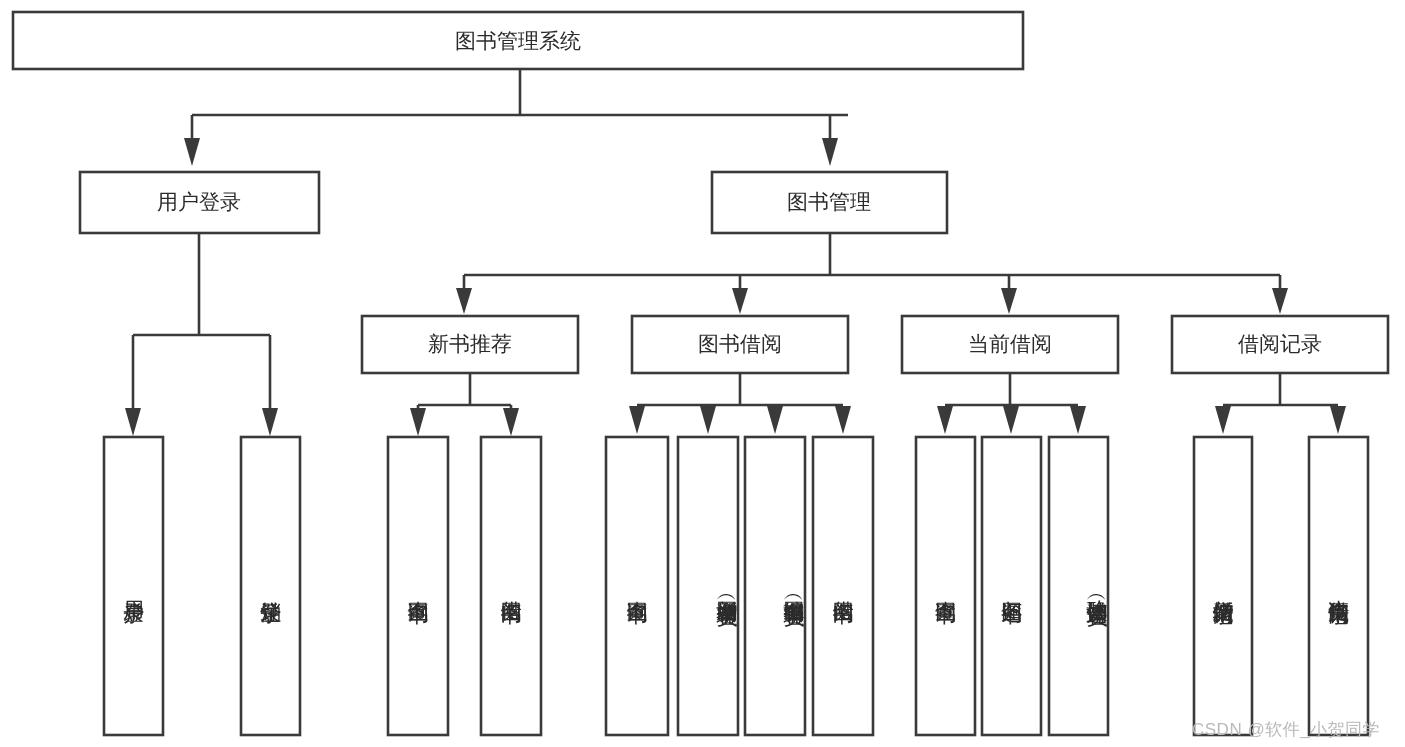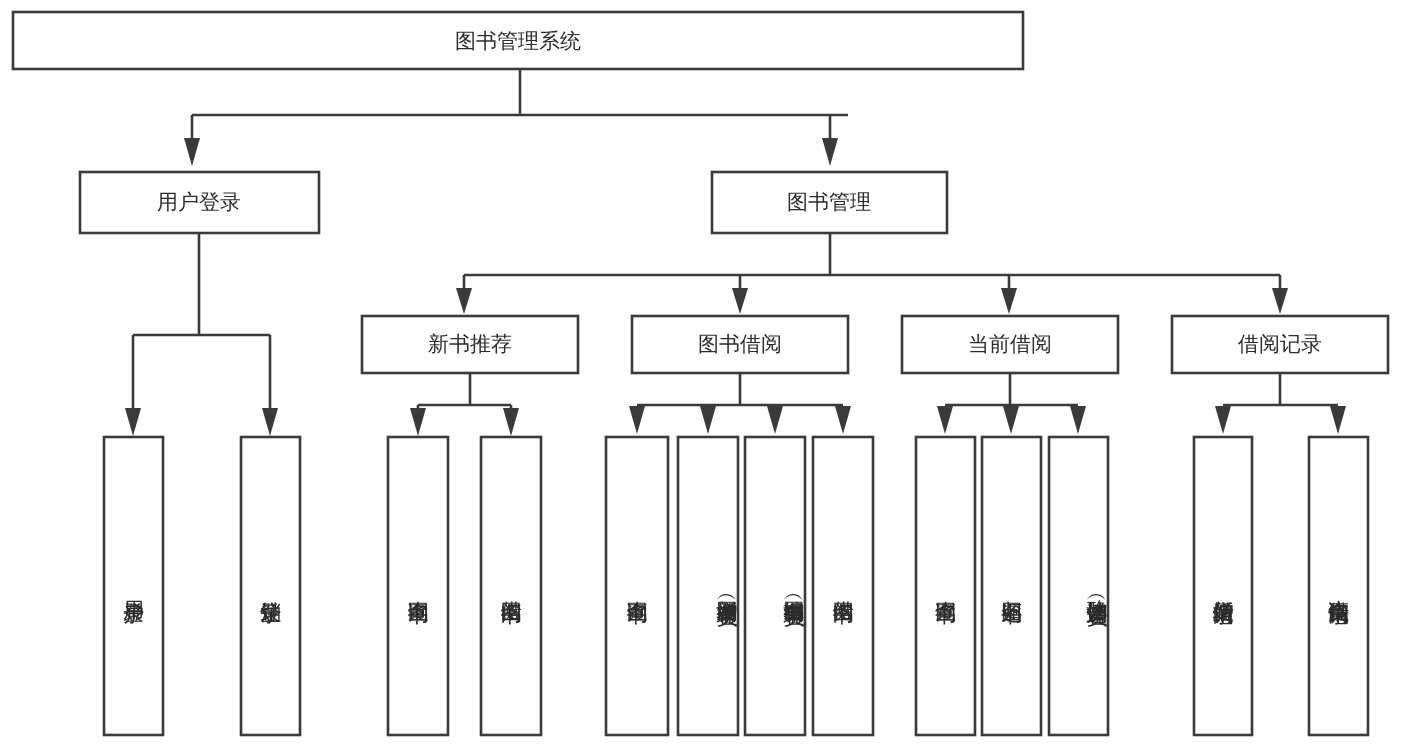--- a/index.html
+++ b/index.html
@@ -200,14 +200,15 @@
   <div class="node-label-v" style="left:606px; top:437px; width:62px; height:298px;">查询图书</div>
   <div class="node-label-v" style="left:678px; top:442px; width:60px; height:290px; align-items:flex-start;">新增图书（管理员）</div>
   <div class="node-label-v" style="left:745px; top:442px; width:60px; height:290px; align-items:flex-start;">编辑图书（管理员）</div>
   <div class="node-label-v" style="left:813px; top:437px; width:60px; height:298px;">借阅图书</div>
   <div class="node-label-v" style="left:916px; top:437px; width:59px; height:298px;">查询图书</div>
   <div class="node-label-v" style="left:982px; top:437px; width:59px; height:298px;">归还图书</div>
   <div class="node-label-v" style="left:1049px; top:442px; width:59px; height:290px; align-items:flex-start;">确认归还（管理员）</div>
   <div class="node-label-v" style="left:1194px; top:437px; width:58px; height:298px;">新增借阅记录</div>
   <div class="node-label-v" style="left:1309px; top:437px; width:59px; height:298px;">查询借阅记录</div>
 
+  <div class="watermark" style="left:1192px; top:718px;">CSDN @软件_小贺同学</div>
 
 </div>
 
 </body></html>

